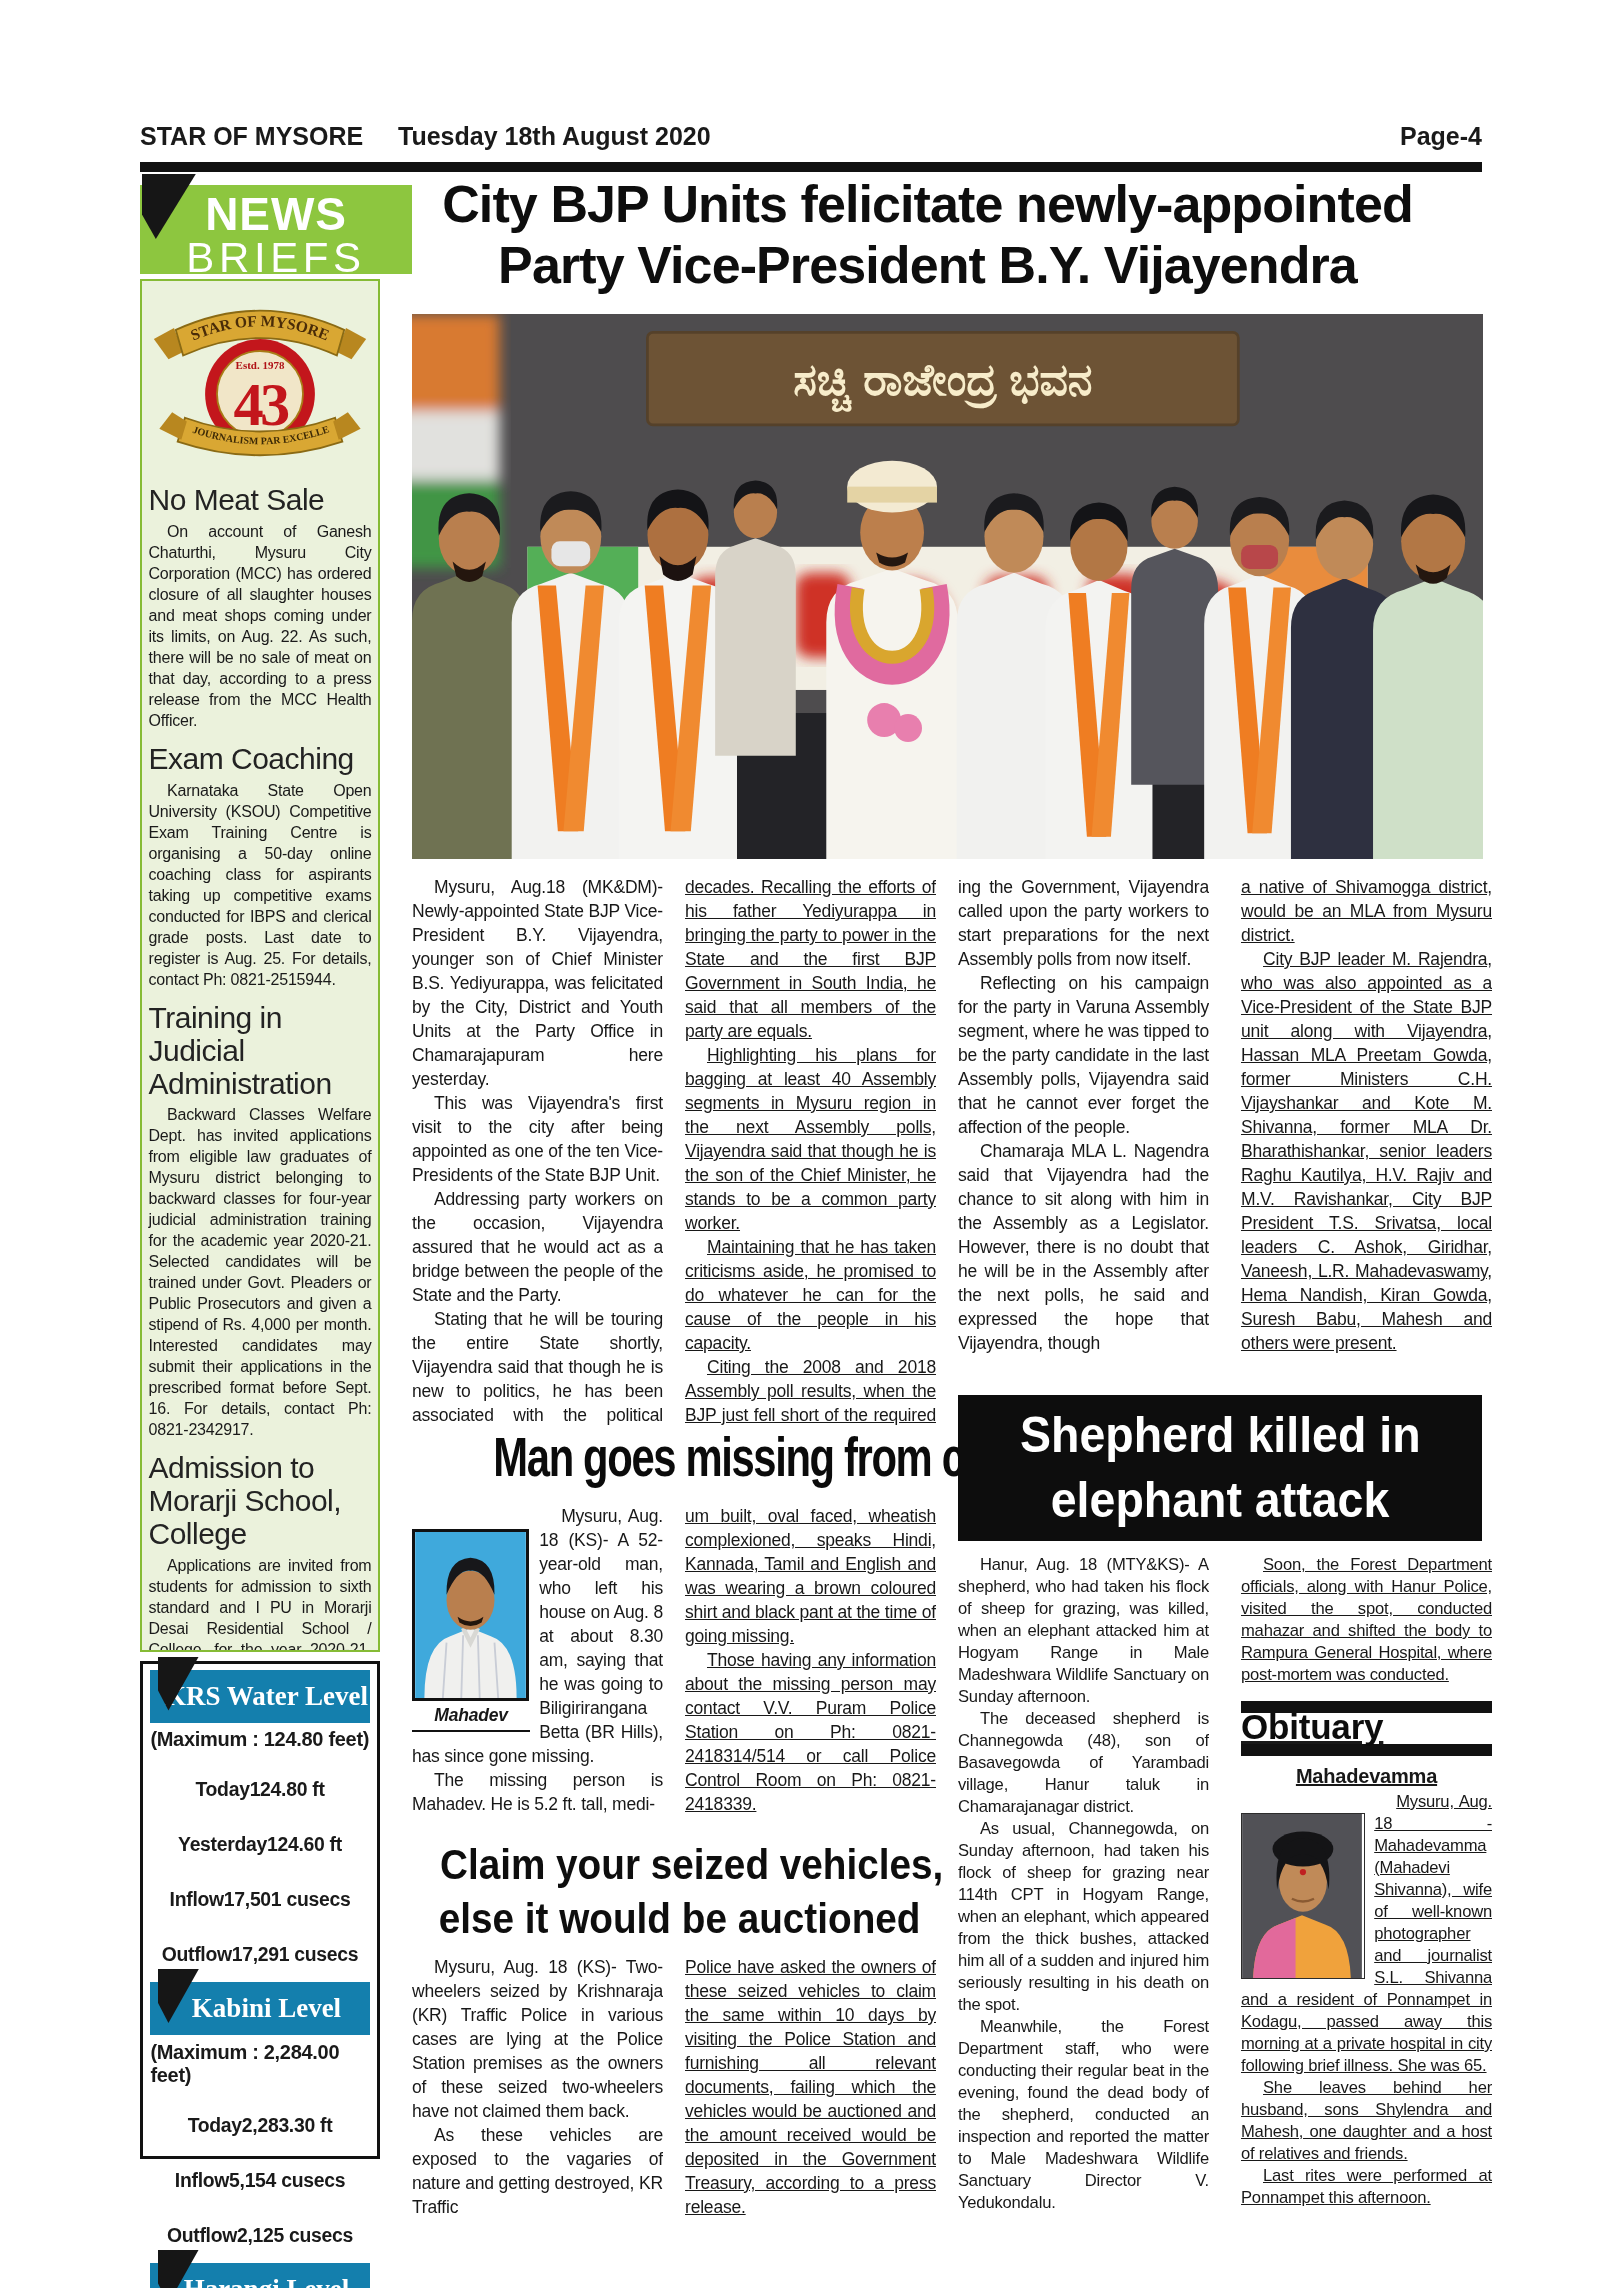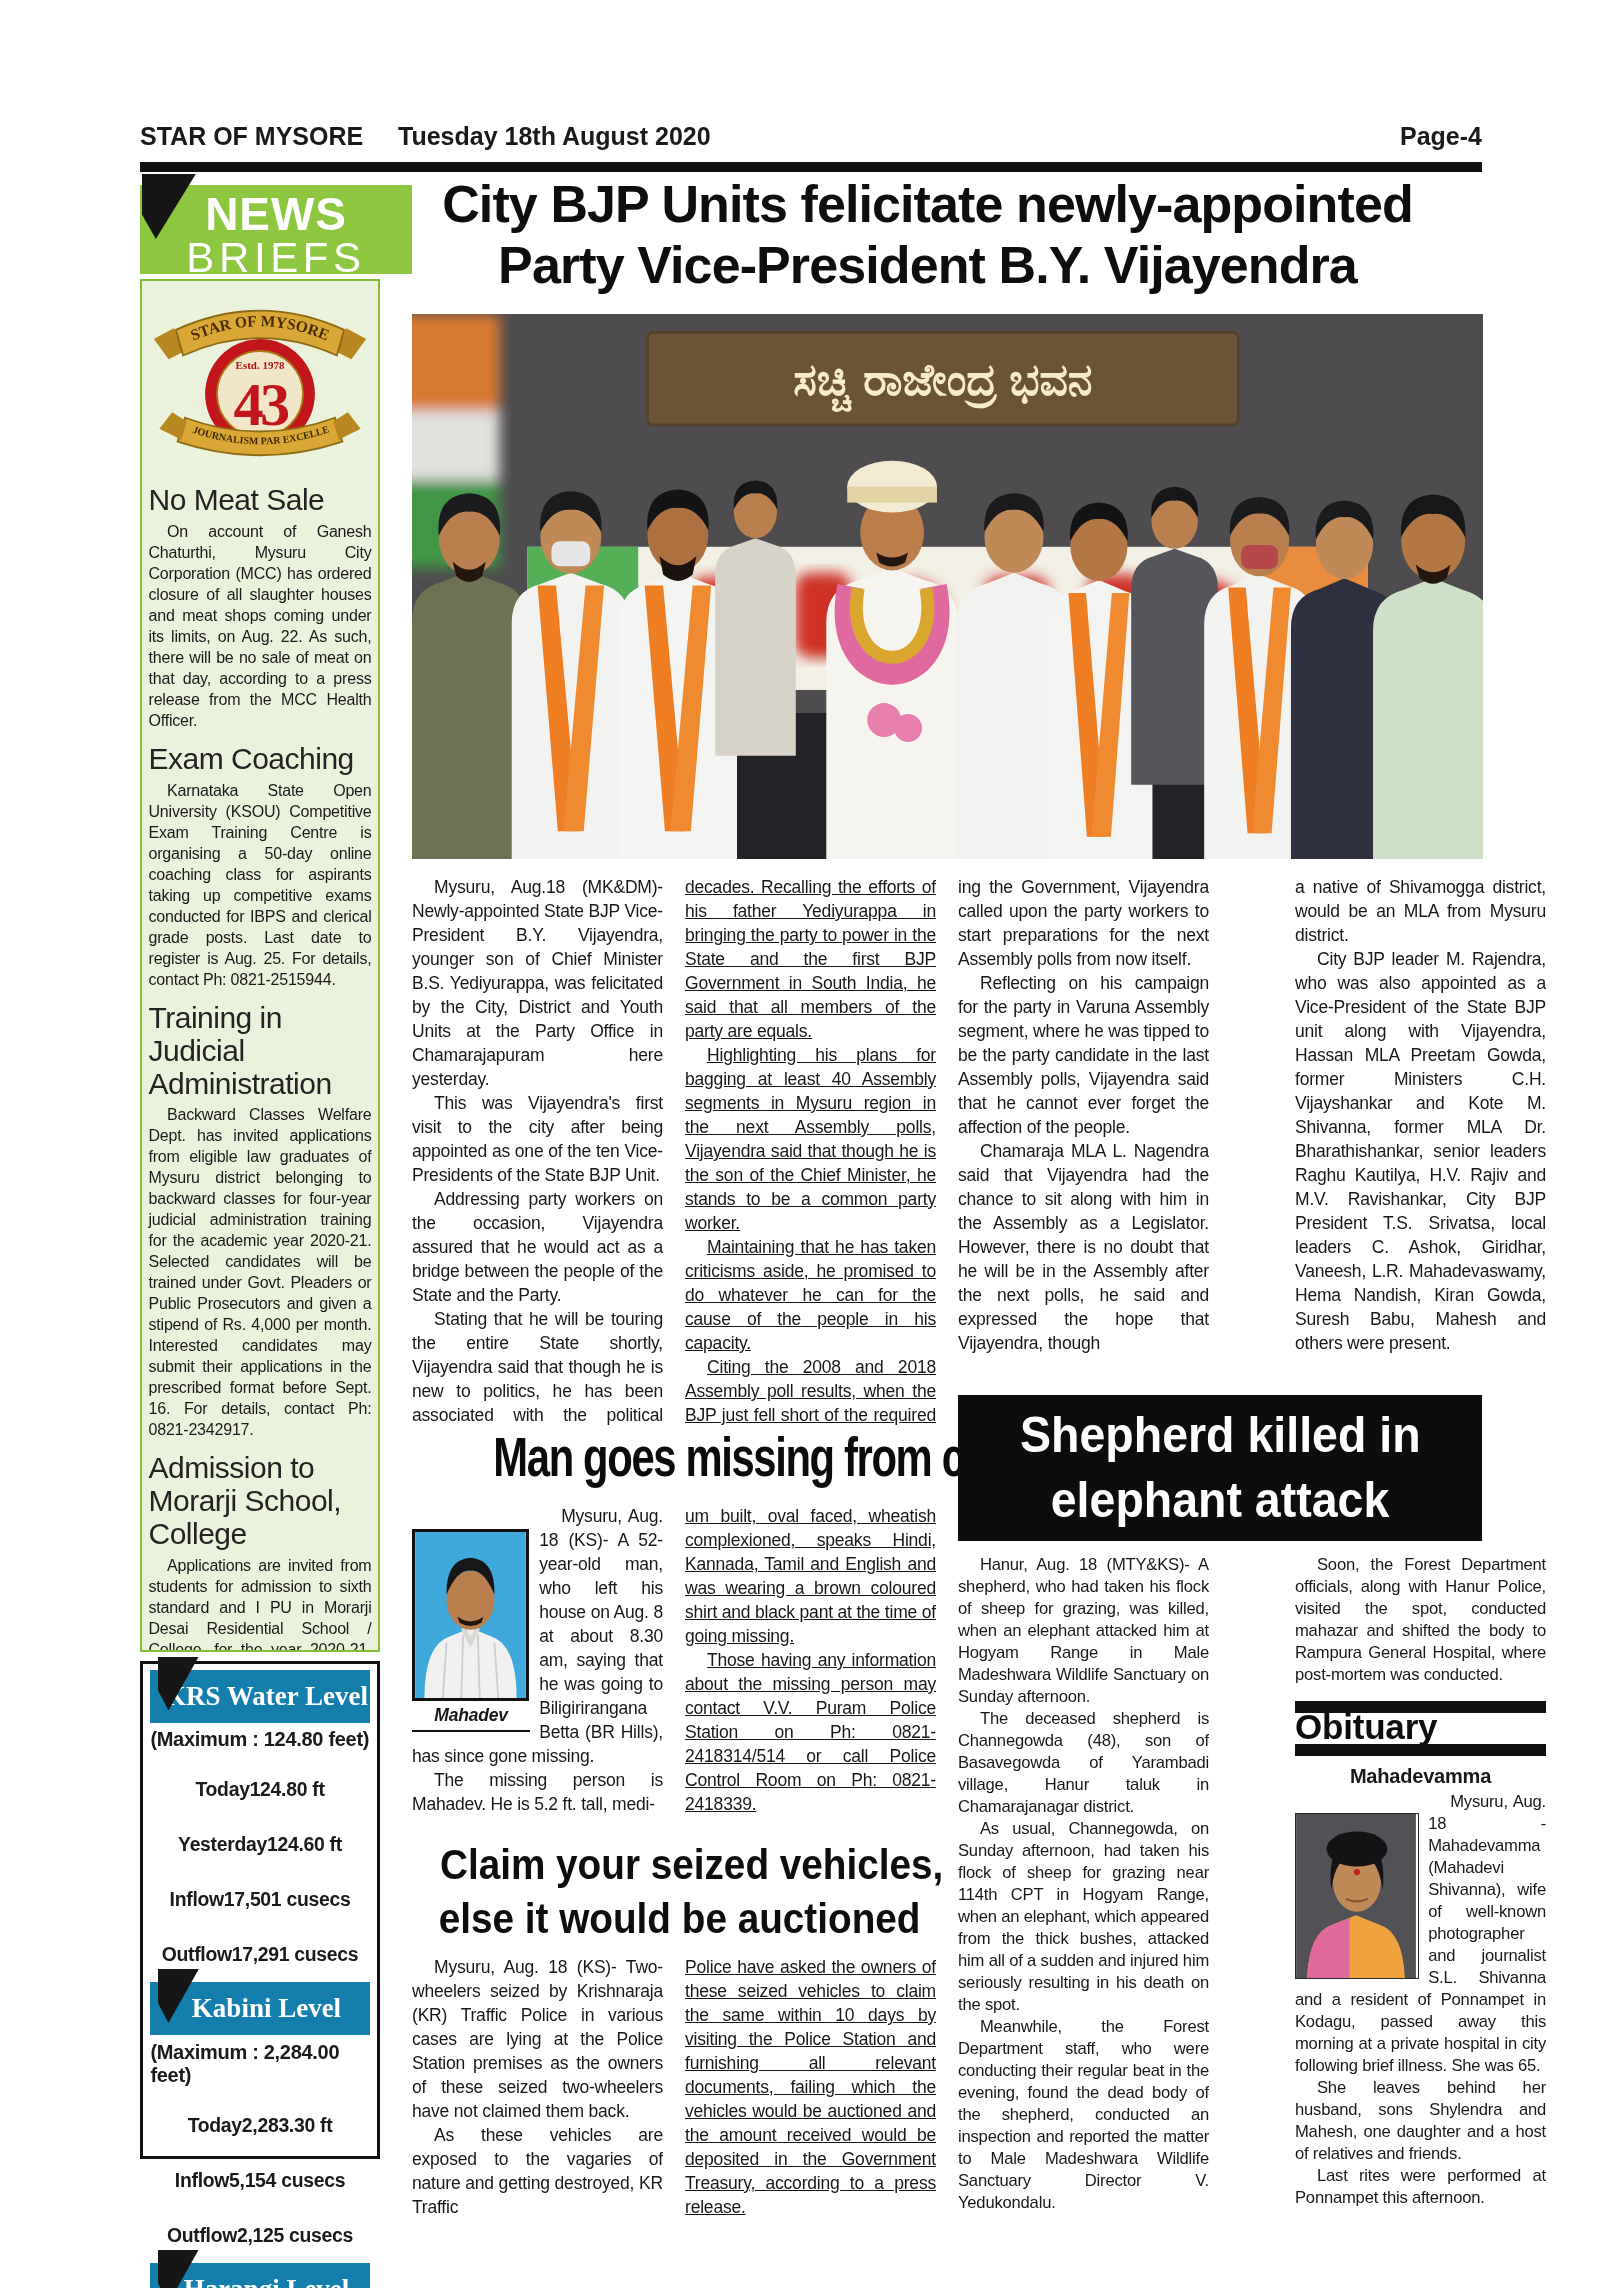--- a/index.html
+++ b/index.html
@@ -47,21 +47,21 @@
 
   
   .lead-hl{left:392px;top:174px;width:1071px;text-align:center;font-weight:bold;
            font-size:52px;line-height:1.17;letter-spacing:-0.9px;color:#0e0e0e;}
   .lead-photo{left:412px;top:314px;width:1071px;height:545px;overflow:hidden;
               background:#454549;}
   .bodycol{width:251px;overflow:hidden;text-align:justify;font-size:17.5px;
            line-height:24px;letter-spacing:-0.2px;color:#181818;}
   .bodycol p{margin:0;text-indent:22px;}
   .bodycol p.cont{text-indent:0;}
-  .c1{left:412px;} .c2{left:685px;text-decoration:underline;} .c3{left:958px;} .c4{left:1295px;}
+  .c1{left:412px;} .c2{left:685px;text-decoration:underline;} .c3{left:958px;} .c4{left:1241px;text-decoration:underline;}
   .leadrow{top:875px;height:554px;}
 
   
   .man-hl{left:412px;top:1425px;width:524px;text-align:center;}
   .man-hl span{display:inline-block;white-space:nowrap;font-size:55px;
                font-weight:800;letter-spacing:-1.8px;transform:scaleX(.76);
                transform-origin:center;color:#0b0b0b;}
   .manrow{top:1504px;height:329px;}
   .mug{float:left;width:118px;margin:25px 9.2px 1.8px 0;}
   .mug .ph{border:3.7px solid #111;display:block;}

